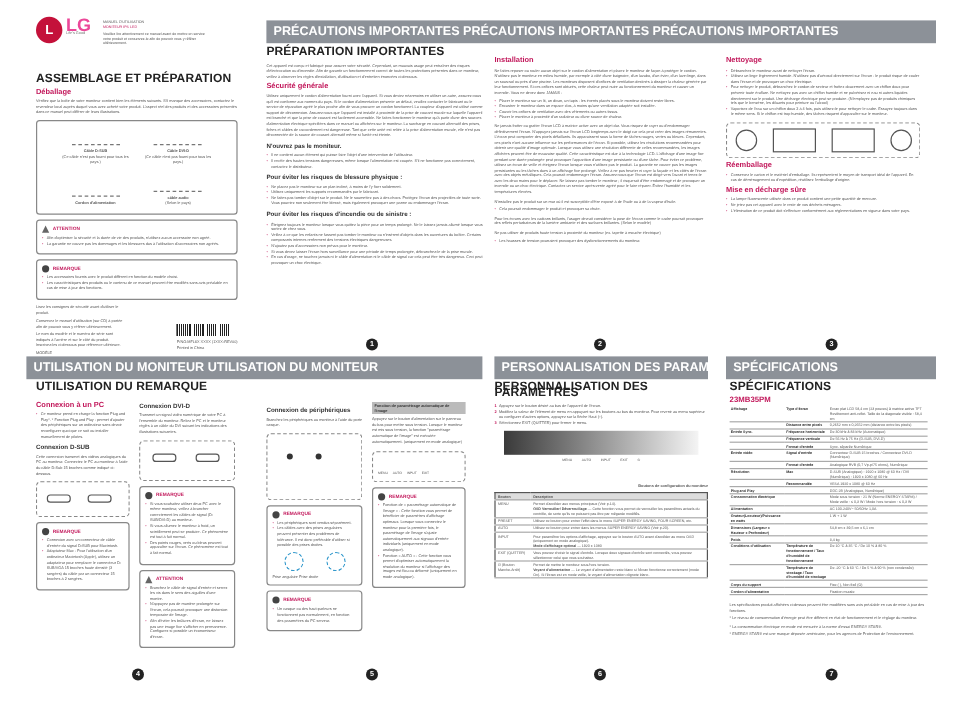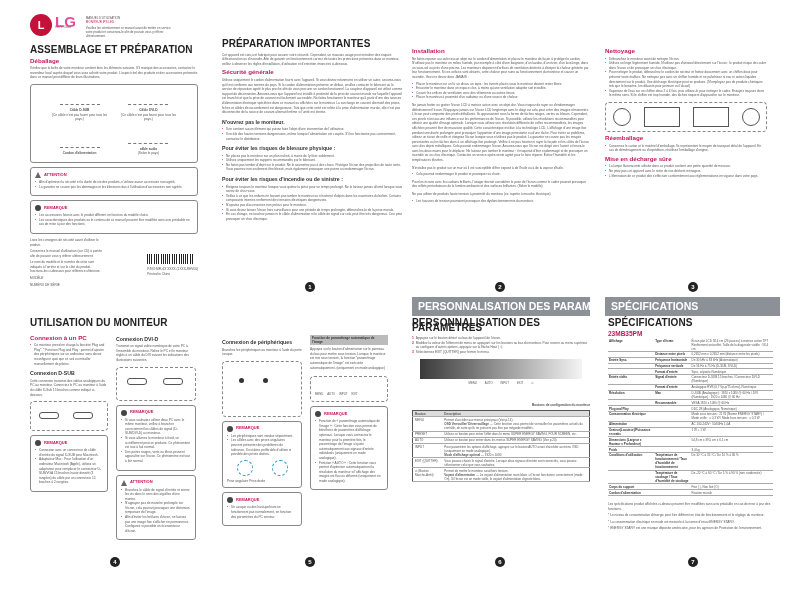--- a/index.html
+++ b/index.html
@@ -60,21 +60,21 @@
             <div class="logo-t">LG</div>
             <div class="logo-s">Life's Good</div>
           </div>
         </div>
         <div style="width:88px; font-size:3px; line-height:4px; margin-top:2px;">
           <div>MANUEL D'UTILISATION</div>
           <div style="color:#c2185b;">MONITEUR IPS LED</div>
           <div style="margin-top:2px;">Veuillez lire attentivement ce manuel avant de mettre en service votre produit et conservez-le afin de pouvoir vous y référer ultérieurement.</div>
         </div>
       </div>
-      <h1 class="big" style="margin-top:10px;">ASSEMBLAGE ET PRÉPARATION</h1>
+      <h1 class="big" style="margin-top:26px;">ASSEMBLAGE ET PRÉPARATION</h1>
       <h2 class="pink">Déballage</h2>
       <p class="t">Vérifiez que la boîte de votre moniteur contient bien les éléments suivants. S'il manque des accessoires, contactez le revendeur local auprès duquel vous avez acheté votre produit. L'aspect réel des produits et des accessoires présentés dans ce manuel peut différer de leurs illustrations.</p>
       <div class="box" style="padding:2px 6px; text-align:center;">
         <div class="cable"><div class="img"></div><b>Câble D-SUB</b><div>(Ce câble n'est pas fourni pour tous les pays.)</div></div>
         <div class="cable"><div class="img"></div><b>Câble DVI-D</b><div>(Ce câble n'est pas fourni pour tous les pays.)</div></div>
         <div class="cable"><div class="img"></div><b>Cordon d'alimentation</b></div>
         <div class="cable"><div class="img"></div><b>câble audio</b><div>(Selon le pays)</div></div>
       </div>
       <div class="box">
         <div class="note-h">
@@ -105,20 +105,21 @@
           <p class="t">NUMÉRO DE SÉRIE</p>
         </div>
         <div style="margin-top:16px;">
           <div class="barcode"></div>
           <div style="margin-top:3px;">P/NO:MFL6X XXXX (1XXX-REV00)</div>
           <div>Printed in China</div>
         </div>
       </div>
     </div>
 
+    <div class="bar" style="left:222px; top:17px; width:558px;">PRÉCAUTIONS IMPORTANTES PRÉCAUTIONS IMPORTANTES PRÉCAUTIONS IMPORTANTES</div>
 
     <div class="col" style="left:222px; top:42px; width:182px;">
       <h1 class="big">PRÉPARATION IMPORTANTES</h1>
       <p class="t">Cet appareil est conçu et fabriqué pour assurer votre sécurité. Cependant, un mauvais usage peut entraîner des risques d'électrocution ou d'incendie. Afin de garantir un fonctionnement correct de toutes les protections présentes dans ce moniteur, veillez à observer les règles d'installation, d'utilisation et d'entretien énoncées ci-dessous.</p>
       <h2 class="pink">Sécurité générale</h2>
       <p class="t">Utilisez uniquement le cordon d'alimentation fourni avec l'appareil. Si vous deviez néanmoins en utiliser un autre, assurez-vous qu'il est conforme aux normes du pays. Si le cordon d'alimentation présente un défaut, veuillez contacter le fabricant ou le service de réparation agréé le plus proche afin de vous procurer un cordon fonctionnel. La coupleur d'appareil est utilisé comme support de déconnexion. Assurez-vous que l'appareil est installé à proximité de la prise de courant murale sur laquelle l'appareil est branché et que la prise de courant est facilement accessible. Ne faites fonctionner le moniteur qu'à partir d'une des sources d'alimentation électrique spécifiées dans ce manuel ou affichées sur le moniteur. La surcharge en courant alternatif des prises, fiches et câbles de raccordement est dangereuse. Tant que cette unité est reliée à la prise d'alimentation murale, elle n'est pas déconnectée de la source de courant alternatif même si l'unité est éteinte.</p>
       <h3 class="dark">N'ouvrez pas le moniteur.</h3>
       <ul class="b">
         <li>Il ne contient aucun élément qui puisse faire l'objet d'une intervention de l'utilisateur.</li>
         <li>Il recèle des hautes tensions dangereuses, même lorsque l'alimentation est coupée. S'il ne fonctionne pas correctement, contactez le distributeur.</li>
@@ -184,25 +185,26 @@
       <ul class="b">
         <li>La lampe fluorescente utilisée dans ce produit contient une petite quantité de mercure.</li>
         <li>Ne jetez pas cet appareil avec le reste de vos déchets ménagers.</li>
         <li>L'élimination de ce produit doit s'effectuer conformément aux réglementations en vigueur dans votre pays.</li>
       </ul>
     </div>
     <div class="pnum" style="left:688px; top:282px;">3</div>
   </div>
 
   <div class="row row2">
+    <div class="bar" style="left:22px; top:2px; width:380px;">UTILISATION DU MONITEUR UTILISATION DU MONITEUR</div>
     <div class="bar" style="left:412px; top:2px; width:178px;">PERSONNALISATION DES PARAMÈTRES</div>
     <div class="bar" style="left:605px; top:2px; width:175px;">SPÉCIFICATIONS</div>
 
     <div class="col" style="left:30px; top:26px; width:170px;">
-      <h1 class="big">UTILISATION DU MONITEUR</h1>
+      <h1 class="big">UTILISATION DU REMARQUE</h1>
       <div style="display:flex; gap:8px;">
         <div style="width:78px;">
           <h2 class="pink">Connexion à un PC</h2>
           <ul class="b">
               <li>Ce moniteur prend en charge la fonction Plug and Play*. * Fonction Plug and Play : permet d'ajouter des périphériques sur un ordinateur sans devoir reconfigurer quoi que ce soit ou installer manuellement de pilotes.</li>
             </ul>
           <h3 class="dark">Connexion D-SUB</h3>
           <p class="t">Cette connexion transmet des vidéos analogiques du PC au moniteur. Connectez le PC au moniteur à l'aide du câble D-Sub 15 broches comme indiqué ci-dessous.</p>
           <div class="diagram" style="height:30px;">
             <div class="conn" style="left:8px;"></div>

